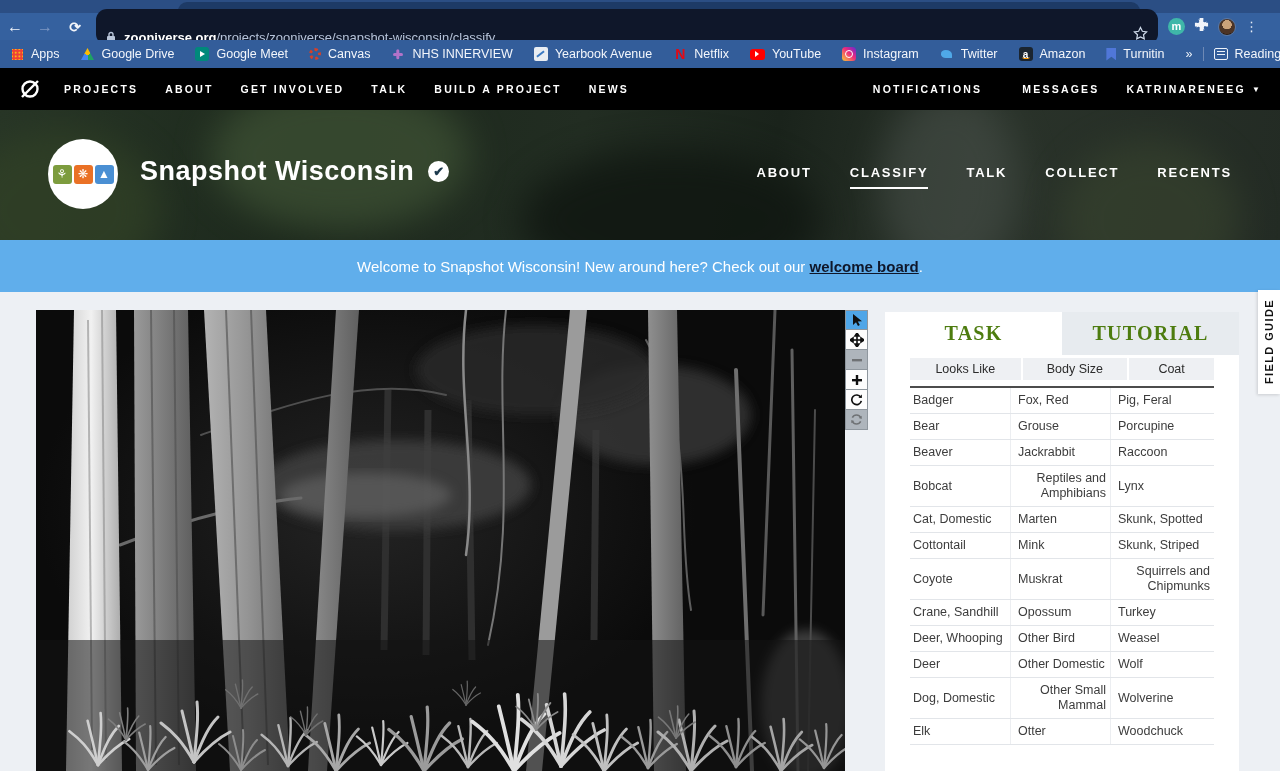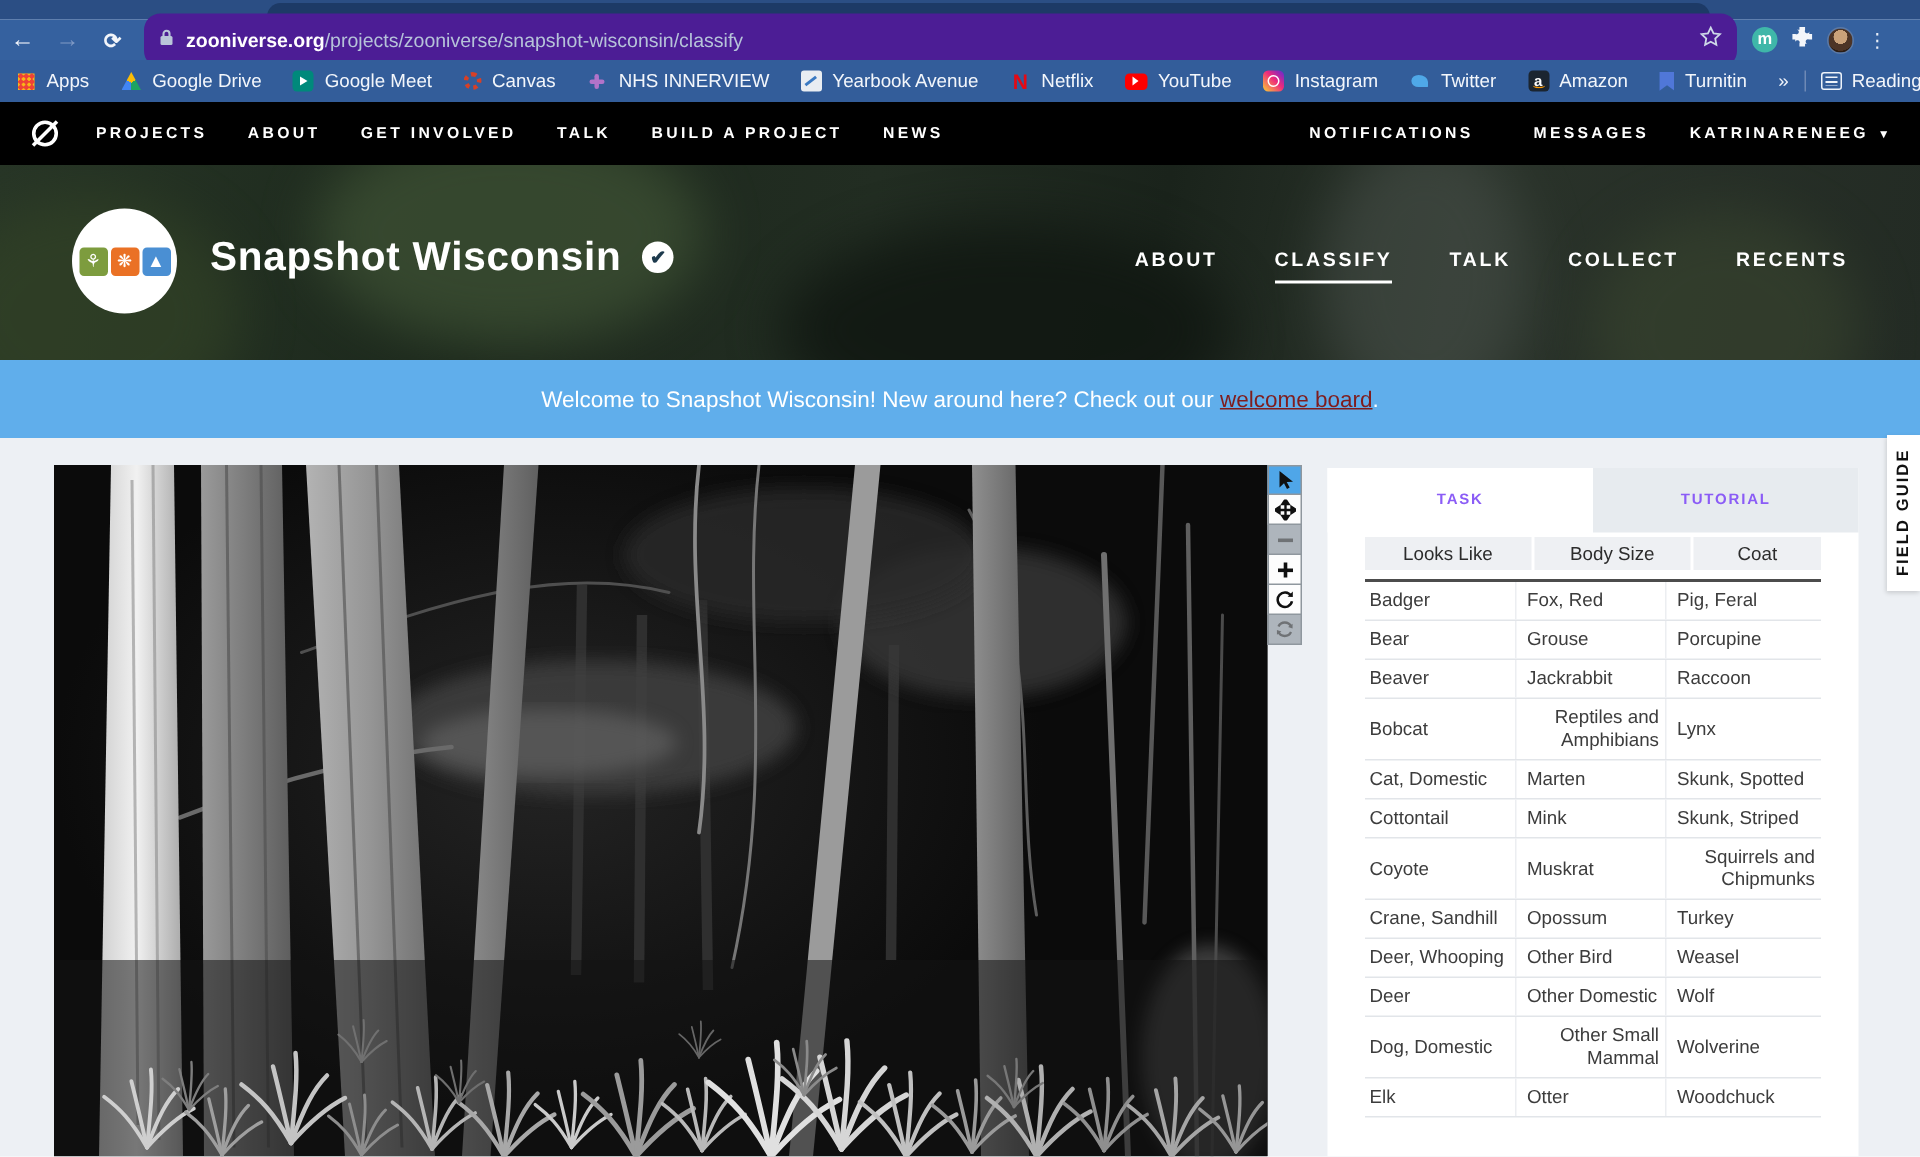--- a/index.html
+++ b/index.html
@@ -7,21 +7,21 @@
   body { font-family:"Liberation Sans", sans-serif; }
   .window { position:relative; width:1280px; height:771px; overflow:hidden; background:#edf0f4; }
 
   
   .tabstrip { position:absolute; top:0; left:0; width:100%; height:13px; background:#2b4e84; }
   .active-tab { position:absolute; top:2px; left:178px; width:962px; height:11px; background:#1d3a66; border-radius:9px 9px 0 0; }
   .toolbar { position:absolute; top:13px; left:0; width:100%; height:27px; background:#35619f; display:flex; align-items:center; }
   .navbtn { width:30px; text-align:center; font-size:16px; color:#f2f5fa; }
   .navbtn.dim { color:#7e98c4; }
   .navbtn.reload { font-size:14px; font-weight:bold; }
-  .urlbar { margin-left:6px; width:1062px; height:36px; background:#4c1d95; border-radius:11px; display:flex; align-items:center; padding:0 10px; }
+  .urlbar { margin-left:6px; width:1062px; height:36px; background:#0f172a; border-radius:11px; display:flex; align-items:flex-end; padding:0 10px; }
   .lock { font-size:11px; color:#b9c5d9; margin-right:8px; }
   .url { font-size:13px; color:#ffffff; font-weight:bold; white-space:nowrap; }
   .url .path { color:#b6c3d9; font-weight:normal; }
   .url-star { margin-left:auto; }
   .toolbar-right { display:flex; align-items:center; gap:9px; margin-left:10px; }
   .ext-m { width:17px; height:17px; border-radius:50%; background:#3fb7a9; color:#fff; font-size:11px; font-weight:bold; text-align:center; line-height:17px; }
   .avatar-chip { width:18px; height:18px; border-radius:50%; background:radial-gradient(circle at 50% 35%, #caa27a 0 35%, #4c3426 36% 70%, #2b1d14 71%); border:1px solid #5b79a5; }
   .kebab { color:#e8eef7; font-size:13px; letter-spacing:0; line-height:10px; }
 
   .bookmarks { position:absolute; top:40px; left:0; width:100%; height:28px; background:#335d9a; display:flex; align-items:center; padding:0 10px; }
@@ -79,37 +79,37 @@
   .pa-green { background:#7d9c3e; } .pa-orange { background:#ea7125; } .pa-blue { background:#4a8fd3; }
   .proj-title-row { position:absolute; left:140px; top:156px; display:flex; align-items:center; gap:14px; }
   .proj-title { color:#fff; font-size:27px; font-weight:bold; letter-spacing:.5px; }
   .verified { width:21px; height:21px; border-radius:50%; background:#fff; color:#1d3a4d; font-size:13px; font-weight:bold; display:flex; align-items:center; justify-content:center; }
   .proj-nav { position:absolute; right:48px; top:165px; display:flex; gap:38px; }
   .proj-link { color:#fff; font-size:13px; font-weight:bold; letter-spacing:1.8px; padding-bottom:7px; white-space:nowrap; }
   .proj-link.active { border-bottom:2.5px solid #fff; }
 
   
   .banner { position:absolute; top:240px; left:0; width:100%; height:52px; background:#60aeeb; display:flex; align-items:center; justify-content:center; color:#fff; font-size:15px; }
-  .banner a { color:#7f1d1d; }
+  .banner a { color:#0f172a;font-weight:bold; }
 
   
   .photo { position:absolute; left:36px; top:310px; width:809px; height:461px; background:#0b0b0b; }
   .photo svg { display:block; }
 
   .img-tools { position:absolute; left:845px; top:310px; width:23px; display:flex; flex-direction:column; }
   .tool { width:23px; height:20px; background:#fdfdfd; border:1px solid #8f979e; border-top-width:0; display:flex; align-items:center; justify-content:center; }
   .tool:first-child { border-top-width:1px; }
   .tool.active { background:#4fa6e8; }
   .tool.disabled { background:#aeb5bc; }
   .tool.disabled svg { opacity:.55; }
 
   
   .task-panel { position:absolute; left:885px; top:312px; width:354px; height:470px; background:#fff; }
   .task-tabs { display:flex; height:43px; }
-  .ttab { flex:1; display:flex; align-items:center; justify-content:center; font-size:10px; font-weight:bold; letter-spacing:1.2px; color:#8b5cf6; background:#e7ebef; }
+  .ttab { flex:1; display:flex; align-items:center; justify-content:center; font-size:20px; font-weight:bold; letter-spacing:1.2px; color:#4d7c0f; background:#e7ebef;font-family:Liberation Serif, serif; }
   .ttab.active { background:#fff; }
   .task-body { padding:2px 25px 0 25px; }
   .filters { display:flex; gap:2px; margin-top:1px; }
   .fbtn { height:22px; display:flex; align-items:center; justify-content:center; background:#eef0f3; color:#2c2c2c; font-size:12.5px; }
   .fbtn:nth-child(1){ width:112px; } .fbtn:nth-child(2){ width:106px; } .fbtn:nth-child(3){ width:86px; }
   .animal-table { margin-top:6px; border-top:2px solid #4c4c4c; }
   .arow { display:flex; border-bottom:1px solid #e2e5e9; }
   .acell { font-size:12.5px; color:#3c3c3c; padding:5px 4px 5px 3px; line-height:15px; display:flex; align-items:center;text-align:right; }
   .acell:nth-child(1){ width:100px; }
   .acell:nth-child(2){ width:100px; border-left:1px solid #eceef1; padding-left:7px; }

